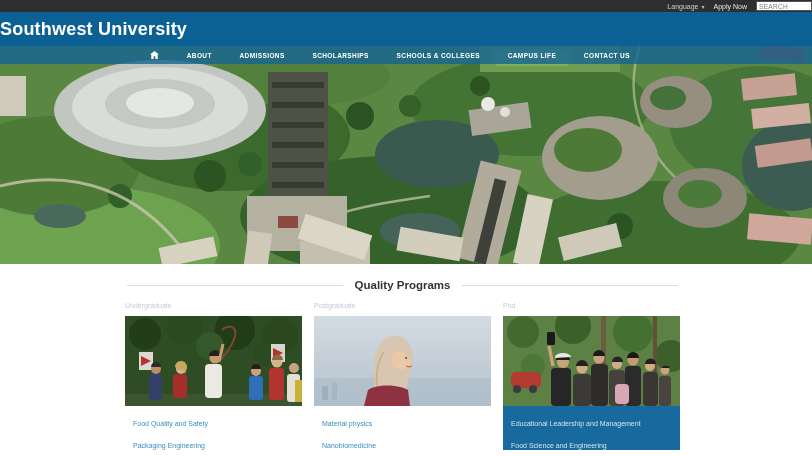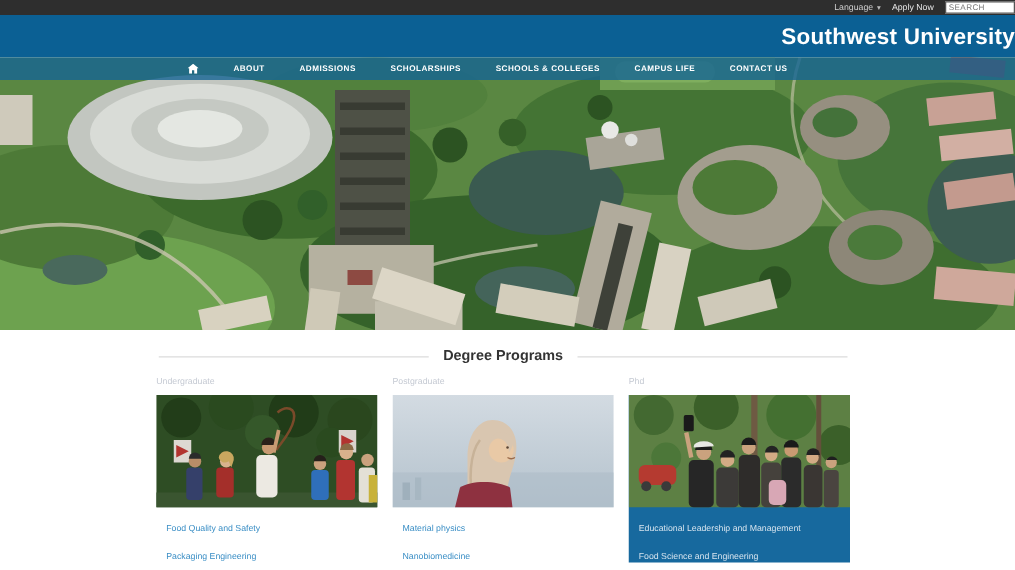--- a/index.html
+++ b/index.html
@@ -10,21 +10,21 @@
   .topbar { height:12px; background:#2e2e2e; display:flex; align-items:center;
             justify-content:flex-end; gap:9px; padding-left:4px; }
   .topbar .lang { color:#cfcfcf; font-size:7px; display:flex; align-items:center; gap:3px; cursor:pointer; }
   .topbar .caret { font-size:6px; color:#bbb; }
   .topbar .apply { color:#e8e8e8; font-size:7px; text-decoration:none; cursor:pointer; }
   .topbar .search { width:56px; height:10px; border:1px solid #555; background:#fff;
                     font-size:6.5px; color:#555; padding:0 2px; outline:none; }
   .topbar .search::placeholder { color:#777; letter-spacing:.3px; }
 
   
-  .masthead { height:34px; background:#0b6094; display:flex; align-items:center; justify-content:flex-end; }
+  .masthead { height:34px; background:#0b6094; display:flex; align-items:center; justify-content:flex-start; }
   .masthead h1 { color:#fff; font-size:18px; font-weight:600; letter-spacing:.2px; cursor:pointer; }
 
   
   .hero { position:relative; height:218px; }
   .hero svg.photo { position:absolute; inset:0; width:100%; height:100%; display:block; }
   nav.mainnav { position:absolute; top:0; left:0; right:0; height:18px;
                 background:rgba(21,100,148,.8); display:flex; align-items:center;
                 padding:0 182px 0 150px; justify-content:space-between; z-index:2; }
   nav.mainnav a { color:#fff; font-size:6.5px; font-weight:700; letter-spacing:.4px;
                   text-decoration:none; white-space:nowrap; cursor:pointer; }
@@ -141,21 +141,21 @@
     <a>SCHOLARSHIPS</a>
     <a>SCHOOLS &amp; COLLEGES</a>
     <a>CAMPUS LIFE</a>
     <a>CONTACT US</a>
   </nav>
 </div>
 
 <section class="programs">
   <div class="sec-head">
     <span class="rule"></span>
-    <h2>Degree Programs</h2>
+    <h2>Quality Programs</h2>
     <span class="rule"></span>
   </div>
 
   <div class="cards">
 
     <div class="col">
       <div class="col-label">Undergraduate</div>
       <div class="card">
         <svg class="cimg" viewBox="0 0 177 90" preserveAspectRatio="none">
           <rect width="177" height="90" fill="#2e4d24"></rect>

